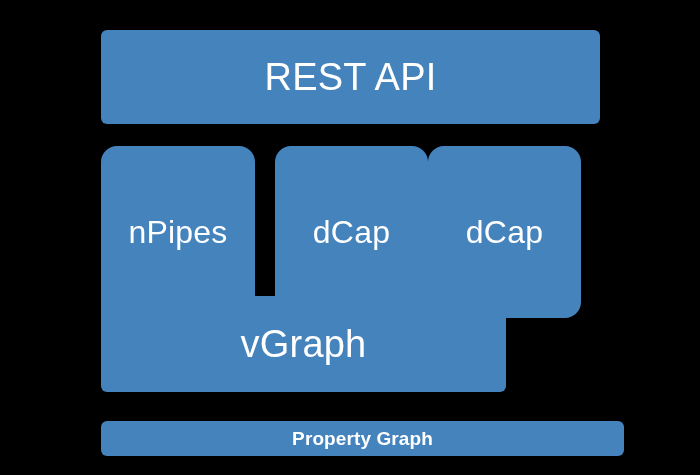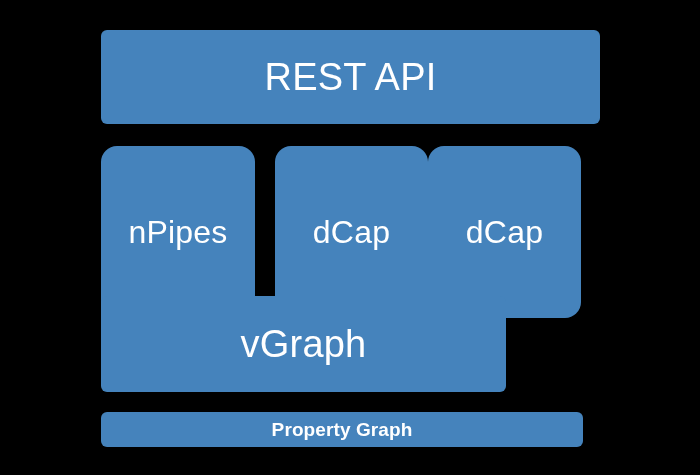--- a/index.html
+++ b/index.html
@@ -74,22 +74,22 @@
   }
   #layer-vgraph .node-label {
     font-size: 38px;
     font-weight: 400;
     letter-spacing: 0.2px;
   }
 
   
   #layer-property-graph {
     left: 101px;
-    top: 412px;
-    width: 482px;
+    top: 421px;
+    width: 523px;
     height: 35px;
   }
   #layer-property-graph .node-label {
     font-size: 19px;
     font-weight: 700;
     letter-spacing: 0.1px;
   }
 
   .node-label {
     display: block;

